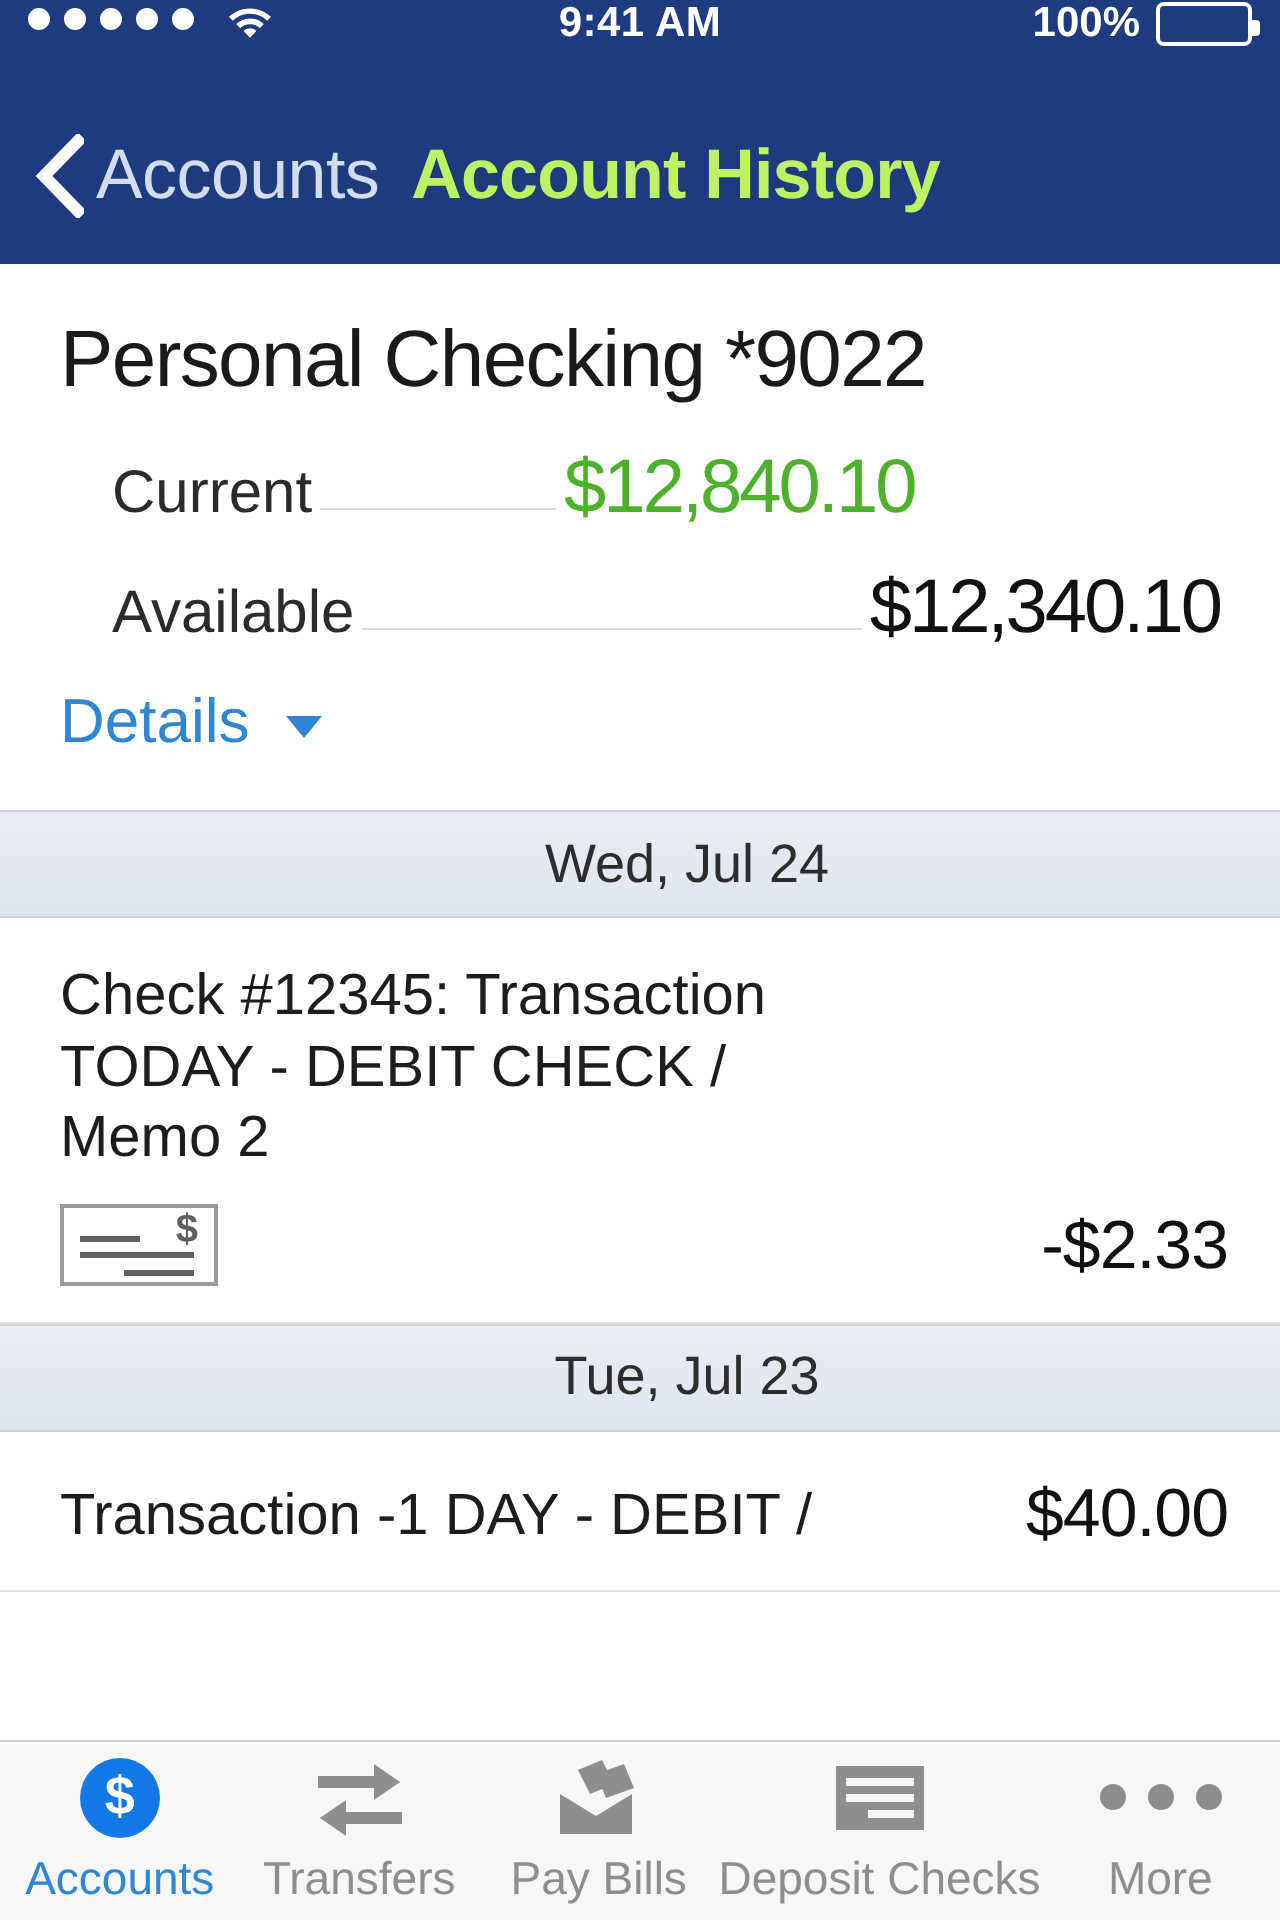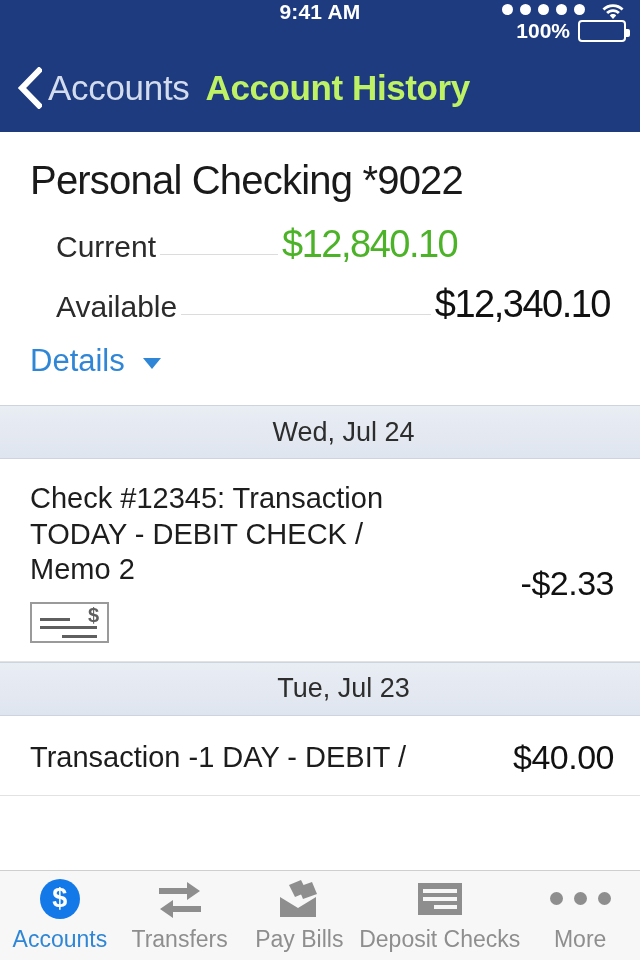--- a/index.html
+++ b/index.html
@@ -7,23 +7,22 @@
     width:640px; height:960px;
     font-family:"Liberation Sans", sans-serif;
     background:#ffffff;
     overflow:hidden;
   }
   #app { position:relative; width:640px; height:960px; overflow:hidden; background:#fff; }
 
   
   .statusbar {
     height:44px; background:#1e3b7f; color:#fff;
-    display:flex; align-items:flex-end; padding:0 14px;
+    display:flex; align-items:flex-start; padding:0 14px;
     position:relative;
-    flex-direction:column;
   }
   .sb-left { display:flex; align-items:center; gap:9px; }
   .dots { display:flex; gap:7px; }
   .dot { width:11px; height:11px; border-radius:50%; background:#fff; }
   .wifi { width:26px; height:19px; position:relative; margin-left:6px; }
   .wifi svg { display:block; }
   .sb-time {
     position:absolute; left:0; right:0; text-align:center;
     font-size:21px; font-weight:bold; letter-spacing:.2px;
   }
@@ -94,21 +93,21 @@
   
   .date-header {
     height:54px; display:flex; align-items:center; justify-content:center;
     background:linear-gradient(to bottom, #e9edf4 0%, #dfe5ef 100%);
     border-top:1px solid #cdd4e0; border-bottom:1px solid #cdd4e0;
     font-size:27px; color:#2d2d2d; font-weight:400;padding-left:47px;
   }
 
   
   .txn {
-    display:flex; align-items:center; justify-content:space-between;
+    display:flex; align-items:flex-end; justify-content:space-between;
     padding:22px 26px 18px 30px; background:#fff;
     border-bottom:1px solid #e2e2e2; gap:10px;
   }
   .txn-left { max-width:400px; }
   .txn-desc {
     font-size:29px; color:#1d1d1d; line-height:1.23; font-weight:400;
   }
   .txn-amount {
     font-size:34px; color:#111; font-weight:400;
     white-space:nowrap; padding-top:44px; letter-spacing:-.5px;

